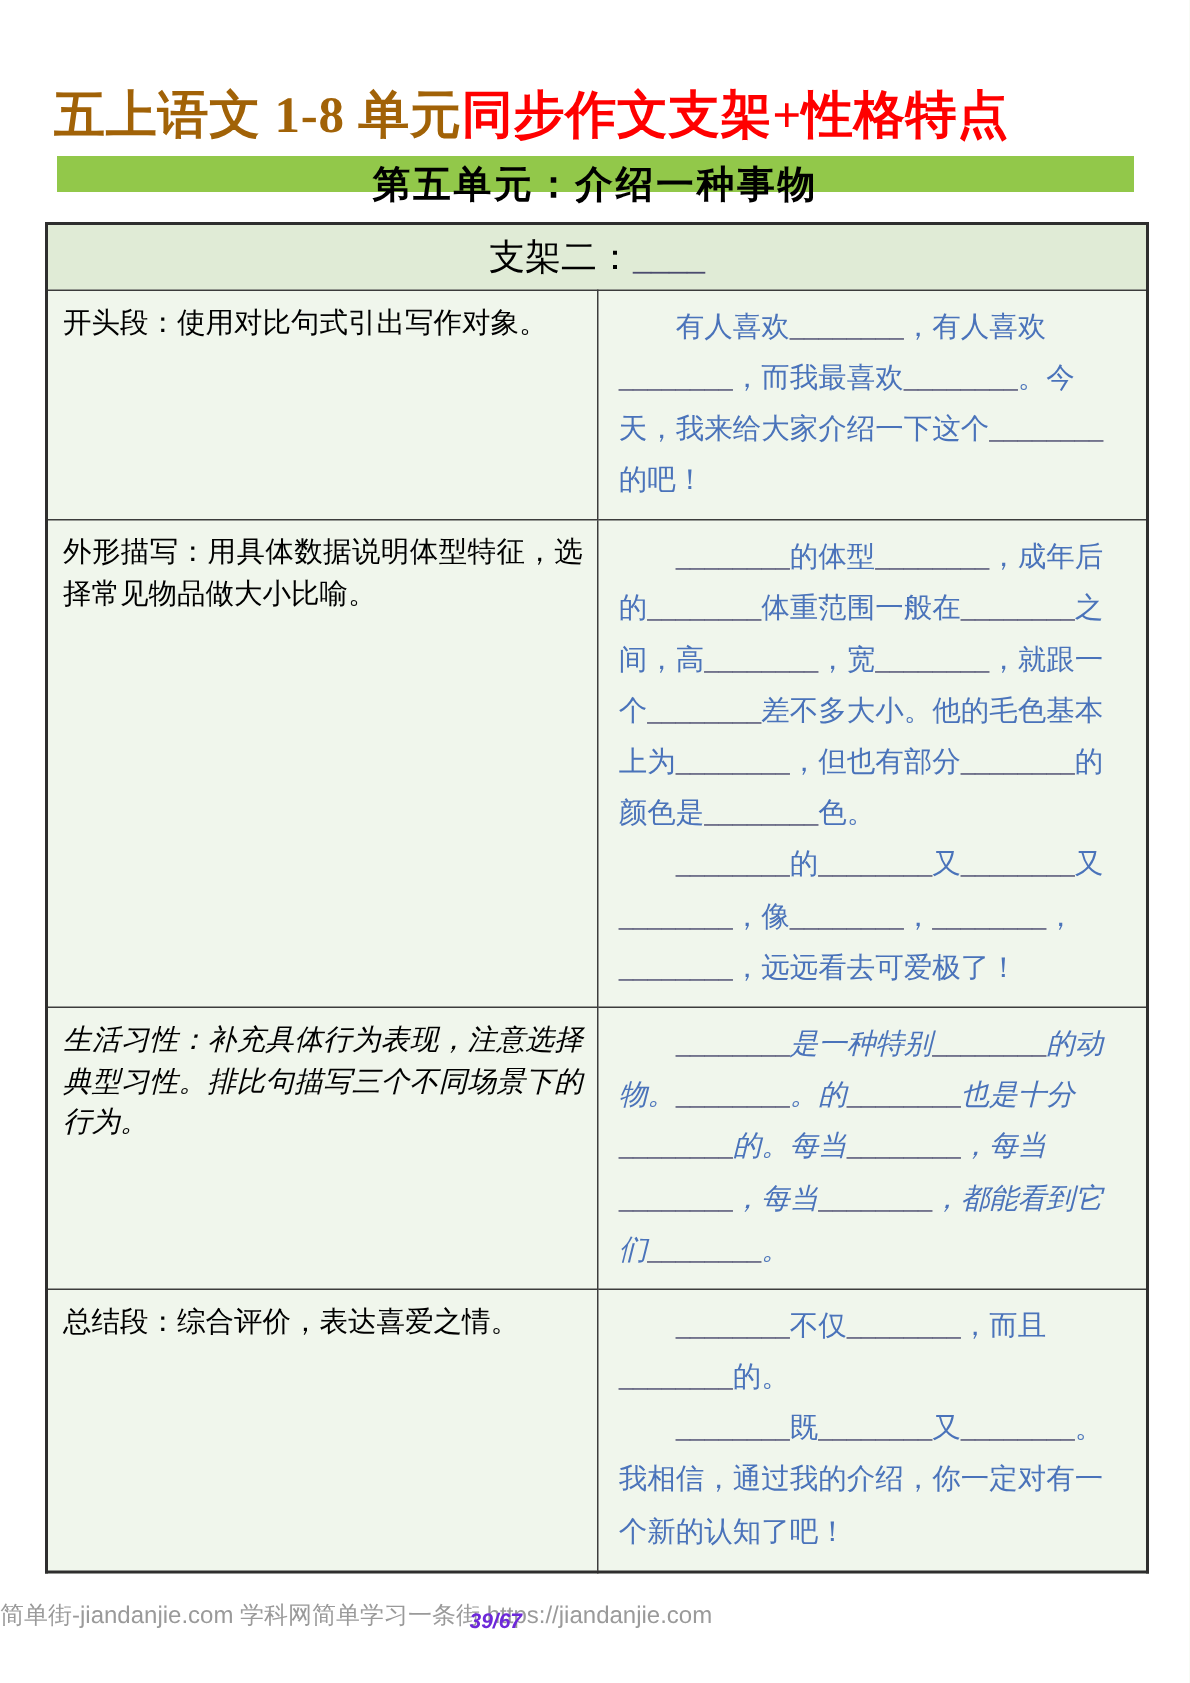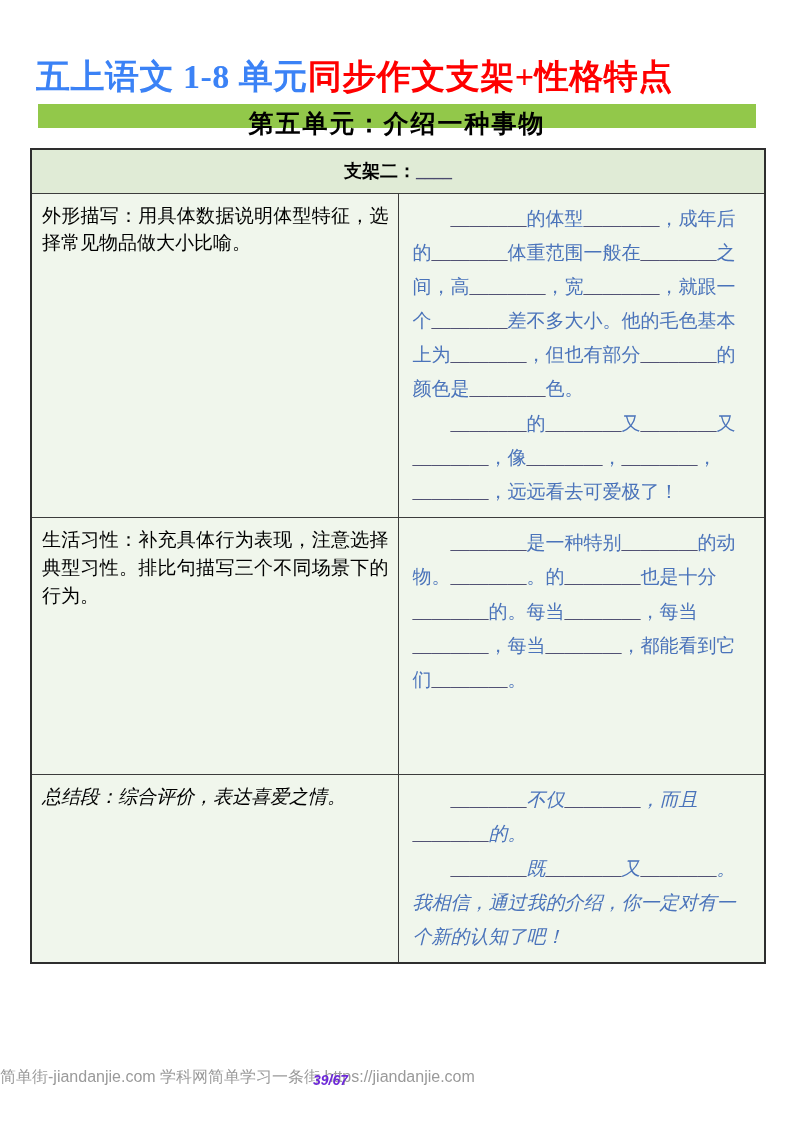--- a/index.html
+++ b/index.html
@@ -10,21 +10,21 @@
     background: #ffffff;
     font-family: "Liberation Serif", serif;
     overflow: hidden;
   }
 
   .title-line {
     position: absolute; top: 54px; left: 36px;
     font-size: 34px; font-weight: bold;
     white-space: nowrap; letter-spacing: 0.5px;
   }
-  .title-black { color: #3b82f6; }
+  .title-black { color: #a16207; }
   .title-red   { color: var(--title-red, #ff0000); }
 
   .banner {
     position: absolute; top: 104px; left: 38px;
     width: 718px; height: 24px;
     background: var(--banner-green, #92c84a);
     text-align: center; line-height: 40px;
     font-size: 25px; font-weight: bold; color: #000;
     letter-spacing: 2px;
   }
@@ -36,21 +36,21 @@
     background: var(--cell-bg, #f0f6ec);
     border: 2px solid #2e2e2e;
     table-layout: fixed;
   }
   table.scaffold td { border: 1px solid #3c3c3c; }
 
   .header-cell {
     height: 44px;
     background: var(--header-bg, #e0ebd6);
     text-align: center;
-    font-size: 18px; font-weight: bold; color: #000;
+    font-size: 24px; font-weight: normal; color: #000;
     padding: 2px 0;
   }
 
   .label-cell {
     width: 191px;
     vertical-align: top;
     padding: 8px 9px 8px 10px;
     font-size: 19px; line-height: 1.46; color: #000;
     text-align: justify;
   }
@@ -95,20 +95,26 @@
 <table class="scaffold">
   <thead>
     <tr>
       <td class="header-cell" colspan="2">
         <span>支架二：</span><span class="blank">____</span>
       </td>
     </tr>
   </thead>
   <tbody>
       <tr>
+        <td class="label-cell">开头段：使用对比句式引出写作对象。</td>
+        <td class="content-cell">
+          <p>有人喜欢<span class="blank">________</span>，有人喜欢<span class="blank">________</span>，而我最喜欢<span class="blank">________</span>。今天，我来给大家介绍一下这个<span class="blank">________</span>的吧！</p>
+        </td>
+      </tr>
+      <tr>
         <td class="label-cell">外形描写：用具体数据说明体型特征，选择常见物品做大小比喻。</td>
         <td class="content-cell">
           <p><span class="blank">________</span>的体型<span class="blank">________</span>，成年后的<span class="blank">________</span>体重范围一般在<span class="blank">________</span>之间，高<span class="blank">________</span>，宽<span class="blank">________</span>，就跟一个<span class="blank">________</span>差不多大小。他的毛色基本上为<span class="blank">________</span>，但也有部分<span class="blank">________</span>的颜色是<span class="blank">________</span>色。</p>
           <p><span class="blank">________</span>的<span class="blank">________</span>又<span class="blank">________</span>又<span class="blank">________</span>，像<span class="blank">________</span>，<span class="blank">________</span>，<span class="blank">________</span>，远远看去可爱极了！</p>
         </td>
       </tr>
       <tr>
         <td class="label-cell">生活习性：补充具体行为表现，注意选择典型习性。排比句描写三个不同场景下的行为。</td>
         <td class="content-cell">
           <p><span class="blank">________</span>是一种特别<span class="blank">________</span>的动物。<span class="blank">________</span>。的<span class="blank">________</span>也是十分<span class="blank">________</span>的。每当<span class="blank">________</span>，每当<span class="blank">________</span>，每当<span class="blank">________</span>，都能看到它们<span class="blank">________</span>。</p>

